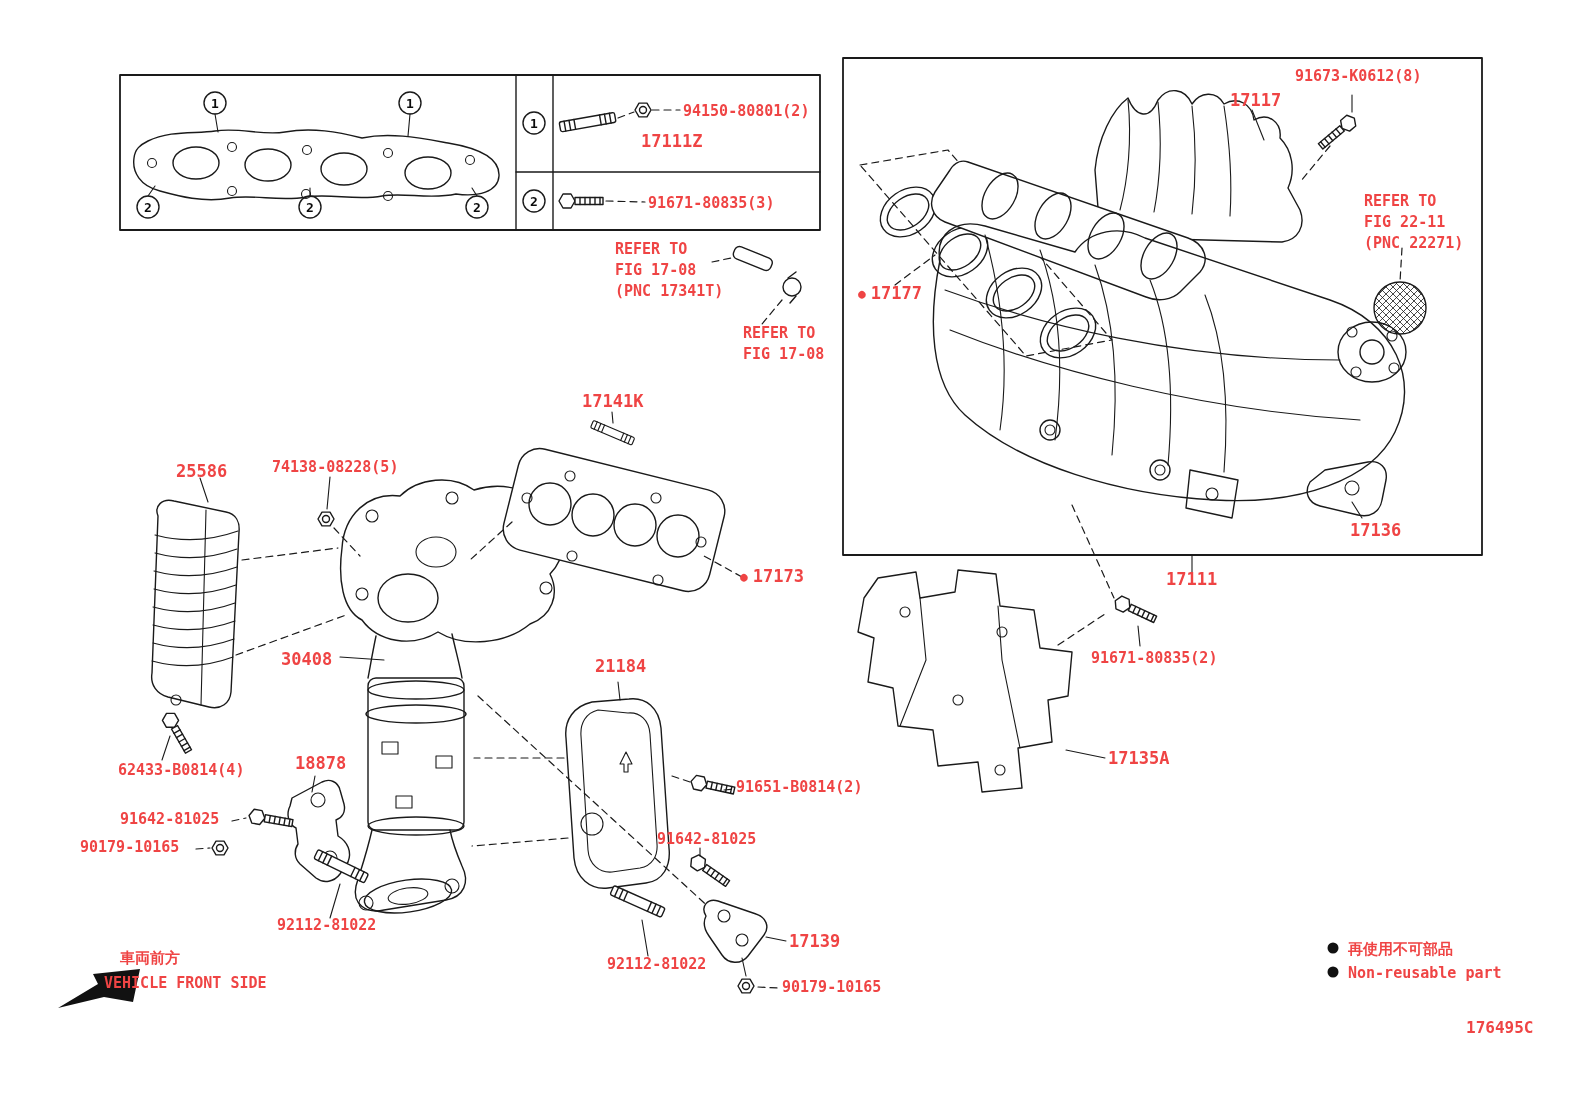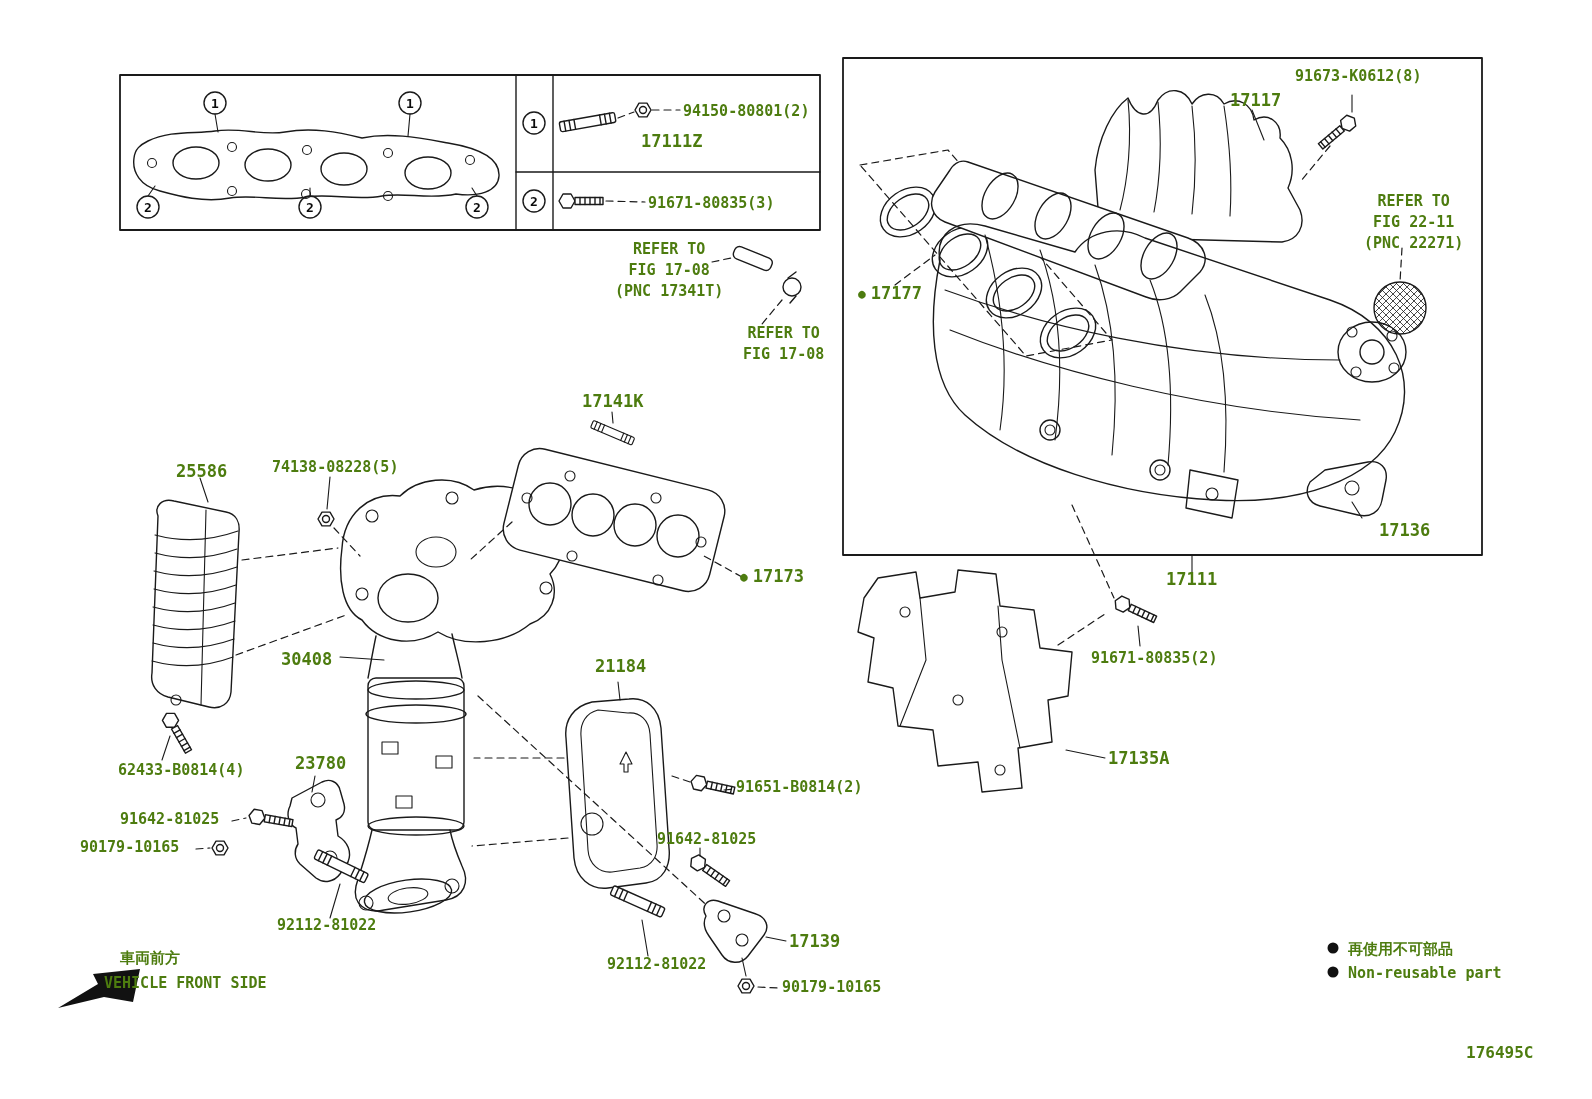--- a/index.html
+++ b/index.html
@@ -1,20 +1,20 @@
 <!DOCTYPE html>
 <html><head>
 <meta charset="utf-8">
 <style>
   html,body{margin:0;padding:0;background:#fff;}
   .stage{position:relative;width:1592px;height:1099px;background:#fff;overflow:hidden;
          font-family:"DejaVu Sans Mono","Liberation Mono",monospace;}
   .stage svg{position:absolute;left:0;top:0;}
-  .lbl{position:absolute;font-weight:700;font-size:15px;color:#4d7c0f;
-       white-space:pre-line;width:max-content;line-height:1.4;text-align:center;}
+  .lbl{position:absolute;font-weight:700;font-size:15px;color:#ef4444;
+       white-space:pre-line;width:max-content;line-height:1.4;}
   .lg{font-size:17px;}
   .co{position:absolute;font-weight:700;font-size:13px;color:#0a0a0a;
       transform:translate(-50%,-50%);}
   .row{display:flex;align-items:center;gap:5px;}
   .bullet{font-size:13px;line-height:1;}
   .fig-code{font-size:16px;font-weight:700;}
   .art{fill:none;stroke:#1a1a1a;stroke-width:1.4;stroke-linecap:round;stroke-linejoin:round;}
   .thin{stroke-width:1.1;}
   .thick{stroke-width:1.8;}
   .dash{stroke-dasharray:7 5;stroke-width:1.2;}
@@ -337,44 +337,44 @@
 <div class="lbl" style="left:1364px;top:191px">REFER TO
 FIG 22-11
 (PNC 22271)</div>
 
 <div class="lbl" style="left:1295px;top:66px">91673-K0612(8)</div>
 <div class="lbl lg" style="left:1230px;top:89px">17117</div>
 <div class="row" style="position:absolute;left:858px;top:282px">
   <span class="bullet lbl" style="position:static">●</span>
   <span class="lbl lg" style="position:static">17177</span>
 </div>
-<div class="lbl lg" style="left:1379px;top:519px">17136</div>
+<div class="lbl lg" style="left:1350px;top:519px">17136</div>
 <div class="lbl lg" style="left:1166px;top:568px">17111</div>
 <div class="lbl" style="left:1091px;top:648px">91671-80835(2)</div>
 <div class="lbl lg" style="left:1108px;top:747px">17135A</div>
 
 <div class="lbl lg" style="left:582px;top:390px">17141K</div>
 <div class="lbl lg" style="left:176px;top:460px">25586</div>
 <div class="lbl" style="left:272px;top:457px">74138-08228(5)</div>
 <div class="row" style="position:absolute;left:740px;top:565px">
   <span class="bullet lbl" style="position:static">●</span>
   <span class="lbl lg" style="position:static">17173</span>
 </div>
 <div class="lbl lg" style="left:281px;top:648px">30408</div>
 <div class="lbl lg" style="left:595px;top:655px">21184</div>
 <div class="lbl" style="left:118px;top:760px">62433-B0814(4)</div>
-<div class="lbl lg" style="left:295px;top:752px">23780</div>
+<div class="lbl lg" style="left:295px;top:752px">18878</div>
 <div class="lbl" style="left:120px;top:809px">91642-81025</div>
 <div class="lbl" style="left:80px;top:837px">90179-10165</div>
 <div class="lbl" style="left:277px;top:915px">92112-81022</div>
 <div class="lbl" style="left:736px;top:777px">91651-B0814(2)</div>
 <div class="lbl" style="left:657px;top:829px">91642-81025</div>
 <div class="lbl lg" style="left:789px;top:930px">17139</div>
 <div class="lbl" style="left:607px;top:954px">92112-81022</div>
 <div class="lbl" style="left:782px;top:977px">90179-10165</div>
 
 <div class="lbl" style="left:120px;top:948px">車両前方</div>
 <div class="lbl" style="left:104px;top:973px">VEHICLE FRONT SIDE</div>
 <div class="lbl" style="left:1348px;top:939px">再使用不可部品</div>
 <div class="lbl" style="left:1348px;top:963px">Non-reusable part</div>
-<div class="lbl fig-code" style="left:1466px;top:1042px">176495C</div>
+<div class="lbl fig-code" style="left:1466px;top:1017px">176495C</div>
 
 </div>
 
 </body></html>

